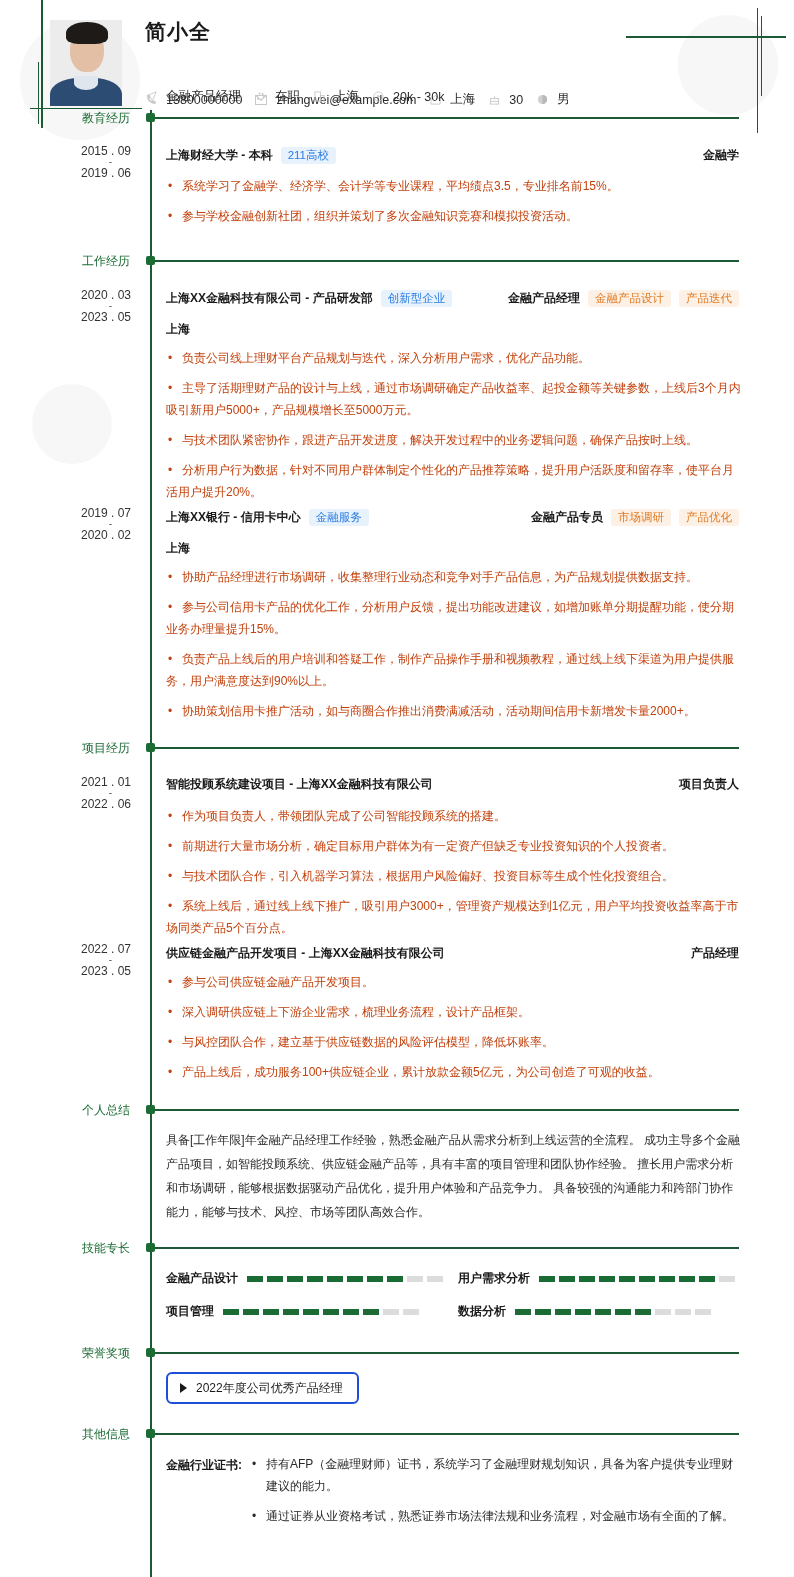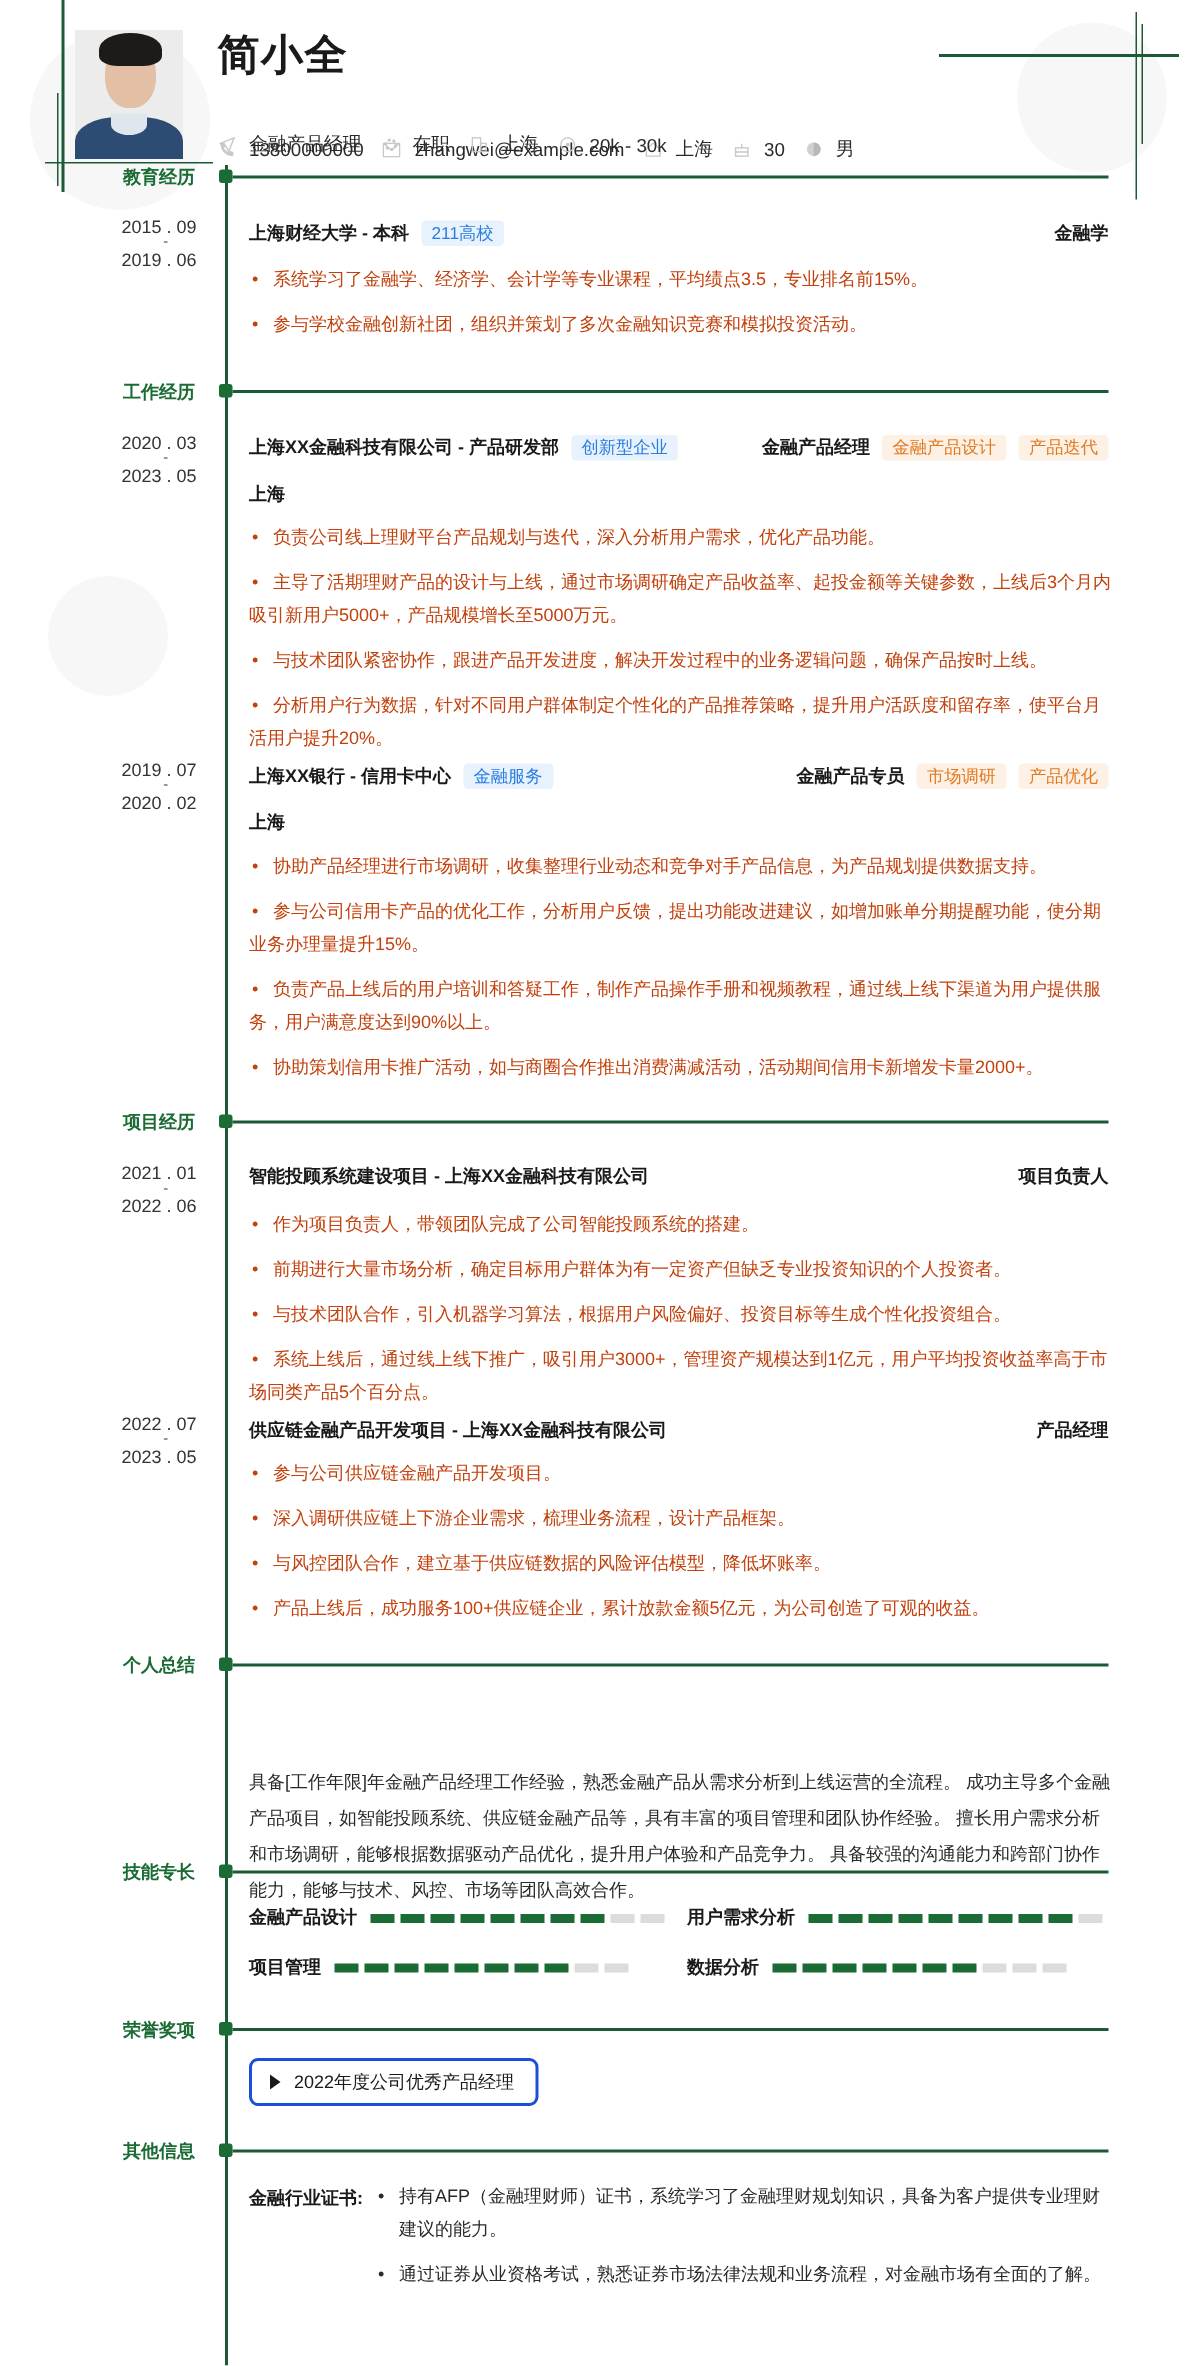--- a/index.html
+++ b/index.html
@@ -9,49 +9,49 @@
   .deco-circle { position: absolute; border-radius: 50%; background: #f7f7f7; }
   .deco-line { position: absolute; background: #1c5a36; }
 
   
   .photo { position: absolute; left: 50px; top: 20px; width: 72px; height: 86px; background: #ececec; overflow: hidden; }
   .photo .head { position: absolute; left: 20px; top: 8px; width: 34px; height: 44px; background: #e2bfa5; border-radius: 48% 48% 45% 45%; }
   .photo .hair { position: absolute; left: 16px; top: 2px; width: 42px; height: 22px; background: #1e1a18; border-radius: 50% 50% 30% 30%; }
   .photo .body { position: absolute; left: 0; top: 58px; width: 72px; height: 40px; background: #2d4c74; border-radius: 40% 40% 0 0; }
   .photo .collar { position: absolute; left: 24px; top: 56px; width: 24px; height: 14px; background: #dfe6ee; border-radius: 0 0 50% 50%; }
 
-  .name { position: absolute; left: 145px; top: 18px; font-size: 28px; font-weight: bold; color: #1a1a1a; letter-spacing: 1px; }
+  .name { position: absolute; left: 145px; top: 18px; font-size: 21px; font-weight: bold; color: #1a1a1a; letter-spacing: 1px; }
   .info-row { position: absolute; left: 145px; display: flex; align-items: center; font-size: 12.5px; color: #2a2a2a; }
   .info-row .item { display: flex; align-items: center; margin-right: 13px; }
   .info-row .ic { width: 12px; height: 12px; margin-right: 9px; color: #c2c2c2; font-size: 11px; display: inline-flex; align-items: center; justify-content: center; }
 
   
   .timeline { position: absolute; left: 150px; top: 110px; width: 1.5px; height: 1467px; background: #1c5a36; }
-  .sec-title { position: absolute; left: 60px; width: 70px; text-align: right; font-size: 12px; color: #1b6b34; font-weight: bold; }
+  .sec-title { position: absolute; left: 60px; width: 70px; text-align: right; font-size: 12px; color: #1b6b34; font-weight: normal; }
   .sec-dot { position: absolute; left: 146px; width: 9px; height: 9px; background: #1b6b34; border-radius: 2px; }
   .sec-line { position: absolute; left: 155px; width: 584px; height: 1.5px; background: #1c5a36; }
 
   .date { position: absolute; left: 60px; width: 71px; text-align: right; font-size: 12px; color: #333; line-height: 12px; }
   .date .dash { display: block; text-align: center; padding-left: 30px; font-size: 10px; line-height: 8px; color: #555; }
   .date .d { display: block; line-height: 14px; }
 
   .entry-head { position: absolute; left: 166px; width: 573px; display: flex; align-items: center; font-size: 12px; font-weight: bold; color: #1a1a1a; }
   .entry-head .spacer { flex: 1; }
   .tag { font-weight: normal; font-size: 11.5px; padding: 1px 7px; border-radius: 3px; margin-left: 8px; }
   .tag.blue { background: #e8f2fd; color: #2a7de1; }
   .tag.orange { background: #fdf1e6; color: #e07a22; }
   .city { position: absolute; left: 166px; font-size: 12px; font-weight: bold; color: #1a1a1a; }
 
   .bullets { position: absolute; left: 166px; width: 575px; list-style: none; font-size: 12px; color: #c2410c; line-height: 22px; }
   .bullets li { position: relative; padding-left: 16px; margin-bottom: 8px; text-indent: 0; }
   .bullets li::before { content: "•"; position: absolute; left: 2px; top: 0; }
   .bullets li.wrap { padding-left: 0; text-indent: 16px; }
   .bullets li.wrap::before { left: 2px; text-indent: 0; }
 
-  .summary { position: absolute; left: 166px; width: 575px; font-size: 12px; line-height: 24px; color: #2a2a2a; margin-top: 48px; }
+  .summary { position: absolute; left: 166px; width: 575px; font-size: 12px; line-height: 24px; color: #2a2a2a; }
 
   .skill { position: absolute; display: flex; align-items: center; font-size: 12px; font-weight: bold; color: #1a1a1a; }
   .skill .bars { display: flex; margin-left: 9px; }
   .skill .bar { width: 16px; height: 6px; margin-right: 4px; background: #1b6b34; }
   .skill .bar.off { background: #dcdcdc; }
 
   .award { position: absolute; left: 166px; top: 1372px; height: 32px; padding: 0 14px 0 12px; border: 2px solid #1d4ed8; border-radius: 6px; display: flex; align-items: center; font-size: 12px; color: #1a1a1a; background: #fff; }
   .award .tri { width: 0; height: 0; border-left: 7px solid #1a1a1a; border-top: 5px solid transparent; border-bottom: 5px solid transparent; margin-right: 9px; }
 
   .other-label { position: absolute; left: 166px; top: 1457px; font-size: 12px; font-weight: bold; color: #1a1a1a; }

